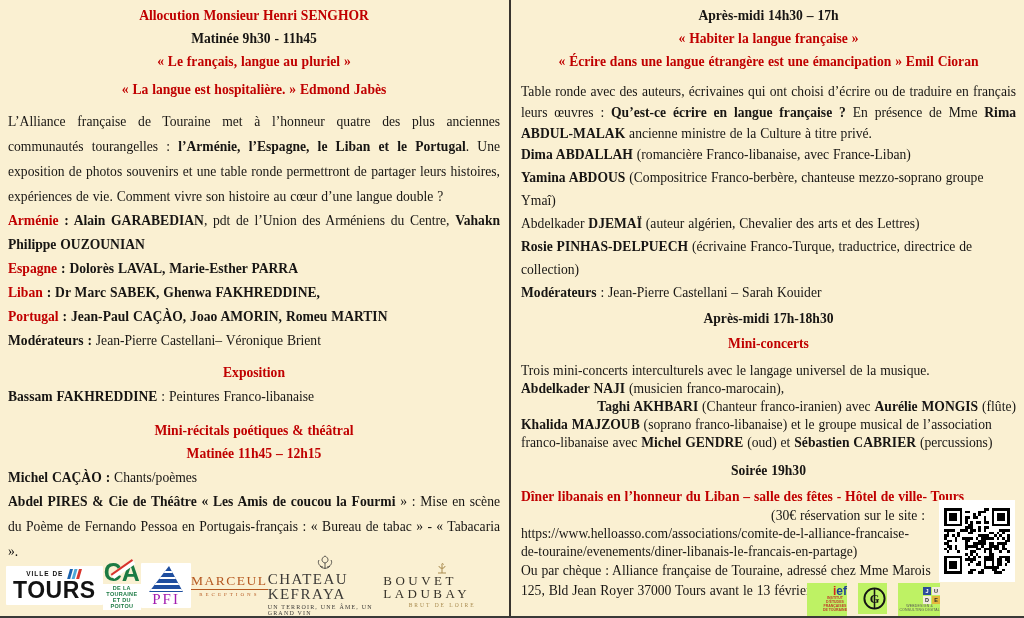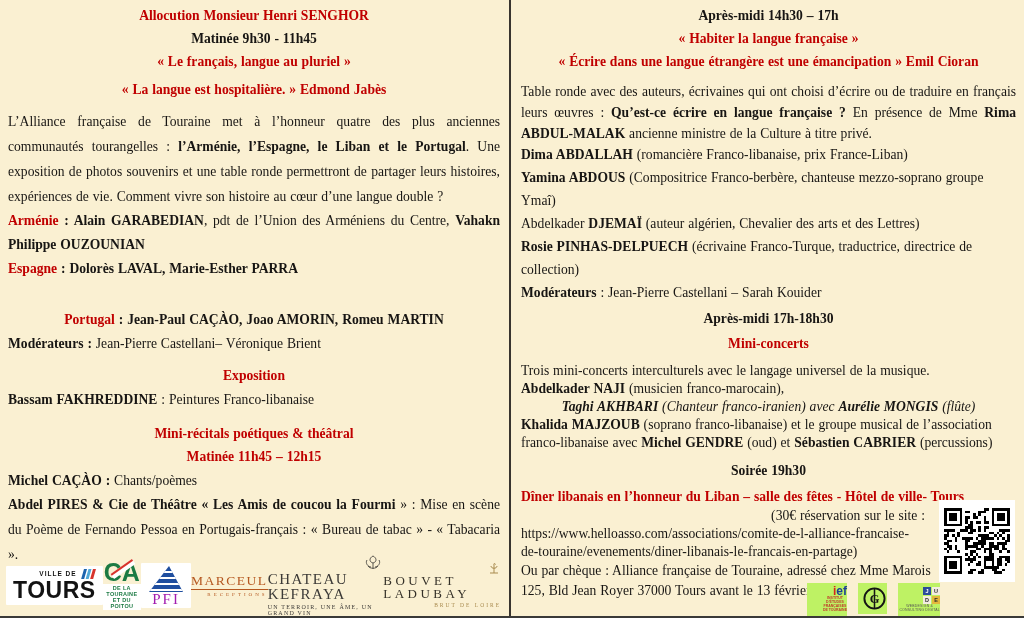--- a/index.html
+++ b/index.html
@@ -30,21 +30,21 @@
   }
   .tline:last-child{margin-bottom:0;}
   .b{font-weight:bold;}
   .i{}
   .red{color:#C00000;}
   
   .logo-strip{
     position:absolute;left:6px;right:8px;bottom:3px;height:56px;
     display:flex;align-items:center;justify-content:space-between;
   }
-  .logo{display:flex;flex-direction:column;align-items:flex-end;justify-content:center;}
+  .logo{display:flex;flex-direction:column;align-items:center;justify-content:center;}
   .whitebox{background:#fff;border-radius:1px;}
   
   .tours{padding:3px 7px 4px 7px;}
   .tours-top{display:flex;align-items:center;gap:3px;}
   .tours-pre{font-family:"Liberation Sans",sans-serif;font-size:6.5px;font-weight:bold;letter-spacing:1px;color:#111;}
   .tours-big{font-family:"Liberation Sans",sans-serif;font-size:23px;font-weight:900;letter-spacing:0.5px;color:#121212;line-height:22px;}
   
   .ca{align-items:center;}
   .ca-mark{position:relative;font-family:"Liberation Sans",sans-serif;font-weight:800;font-size:25px;line-height:24px;color:#1B7A43;}
   .ca-slash{position:absolute;left:6px;top:6px;width:26px;height:4px;background:#fff;border-top:2.5px solid #D8342C;transform:rotate(-35deg);}
@@ -91,21 +91,22 @@
 
   <div class="col col-left">
     <div>
         <p class="tline" style="text-align: center; line-height: 21px;"><span class="b red">Allocution Monsieur Henri SENGHOR</span></p>
         <p class="tline" style="text-align: center; line-height: 21px; margin-top: 2px;"><span class="b">Matinée 9h30 - 11h45</span></p>
         <p class="tline" style="text-align: center; line-height: 21px; margin-top: 2px;"><span class="b red">« Le français, langue au pluriel »</span></p>
         <p class="tline" style="text-align: center; line-height: 21px; margin-top: 7px;"><span class="b i red">« La langue est hospitalière. » </span><span class="b red">Edmond Jabès</span></p>
         <p class="tline" style="text-align: justify; line-height: 25px; margin-top: 9px;"><span>L’Alliance française de Touraine met à l’honneur quatre des plus anciennes communautés tourangelles :  </span><span class="b">l’Arménie, l’Espagne, le Liban et le Portugal</span><span>. Une exposition de photos souvenirs et une table ronde permettront de partager leurs histoires, expériences de vie. Comment vivre son histoire au cœur d’une langue double ?</span></p>
         <p class="tline" style="text-align: justify; line-height: 24px;"><span class="b red">Arménie</span><span class="b"> : </span><span class="b">Alain GARABEDIAN</span><span>, pdt de l’Union des Arméniens du Centre, </span><span class="b">Vahakn Philippe OUZOUNIAN</span></p>
         <p class="tline" style="text-align: left; line-height: 24px;"><span class="b red">Espagne</span><span class="b"> : Dolorès LAVAL, Marie-Esther PARRA</span></p>
-        <p class="tline" style="text-align: center; line-height: 24px; margin-top: 27px;"><span class="b red">Portugal</span><span class="b"> : Jean-Paul CAÇÀO, Joao AMORIN, Romeu MARTIN</span></p>
+        <p class="tline" style="text-align: left; line-height: 24px;"><span class="b red">Liban</span><span class="b"> : Dr Marc SABEK, Ghenwa FAKHREDDINE,</span></p>
+        <p class="tline" style="text-align: left; line-height: 24px;"><span class="b red">Portugal</span><span class="b"> : Jean-Paul CAÇÀO, Joao AMORIN, Romeu MARTIN</span></p>
         <p class="tline" style="text-align: left; line-height: 24px;"><span class="b">Modérateurs :</span><span> Jean-Pierre Castellani– Véronique Brient</span></p>
         <p class="tline" style="text-align: center; line-height: 22px; margin-top: 9px;"><span class="b red">Exposition</span></p>
         <p class="tline" style="text-align: left; line-height: 24px; margin-top: 1px;"><span class="b">Bassam FAKHREDDINE</span><span> : Peintures Franco-libanaise</span></p>
         <p class="tline" style="text-align: center; line-height: 22px; margin-top: 11px;"><span class="b red">Mini-récitals poétiques &amp; théâtral</span></p>
         <p class="tline" style="text-align: center; line-height: 22px; margin-top: 1px;"><span class="b red">Matinée 11h45 – 12h15</span></p>
         <p class="tline" style="text-align: left; line-height: 23px; margin-top: 1px;"><span class="b">Michel CAÇÀO :</span><span> Chants/poèmes</span></p>
         <p class="tline" style="text-align: justify; line-height: 25px;"><span class="b">Abdel PIRES &amp; Cie de Théâtre « Les Amis de coucou la Fourmi</span><span> » : Mise en scène du Poème de Fernando Pessoa en Portugais-français : « Bureau de tabac » - « Tabacaria ».</span></p>
       </div>
 
     <div class="logo-strip">
@@ -177,30 +178,30 @@
   </div>
 
   <div class="divider"></div>
 
   <div class="col col-right">
     <div>
         <p class="tline" style="text-align: center; line-height: 21px;"><span class="b">Après-midi 14h30 – 17h</span></p>
         <p class="tline" style="text-align: center; line-height: 21px; margin-top: 2px;"><span class="b red">« Habiter la langue française »</span></p>
         <p class="tline" style="text-align: center; line-height: 21px; margin-top: 2px;"><span class="b i red">« Écrire dans une langue étrangère est une émancipation » </span><span class="b red">Emil Cioran</span></p>
         <p class="tline" style="text-align: justify; line-height: 21px; margin-top: 9px;"><span>Table ronde avec des auteurs, écrivaines qui ont choisi d’écrire ou de traduire en français leurs œuvres : </span><span class="b">Qu’est-ce écrire en langue française ?</span><span> En présence de Mme </span><span class="b">Rima ABDUL-MALAK</span><span> ancienne ministre de la Culture à titre privé.</span></p>
-        <p class="tline" style="text-align: left; line-height: 22px;"><span class="b">Dima ABDALLAH</span><span> (romancière Franco-libanaise, prix France-Liban)</span></p>
+        <p class="tline" style="text-align: left; line-height: 22px;"><span class="b">Dima ABDALLAH</span><span> (romancière Franco-libanaise, avec France-Liban)</span></p>
         <p class="tline" style="text-align: left; line-height: 23px;"><span class="b">Yamina ABDOUS</span><span> (Compositrice Franco-berbère, chanteuse mezzo-soprano groupe Ymaî)</span></p>
         <p class="tline" style="text-align: left; line-height: 23px;"><span>Abdelkader </span><span class="b">DJEMAÏ</span><span> (auteur algérien, Chevalier des arts et des Lettres)</span></p>
         <p class="tline" style="text-align: left; line-height: 23px;"><span class="b">Rosie PINHAS-DELPUECH</span><span> (écrivaine Franco-Turque, traductrice, directrice de collection)</span></p>
         <p class="tline" style="text-align: left; line-height: 23px;"><span class="b">Modérateurs</span><span> : Jean-Pierre Castellani – Sarah Kouider</span></p>
         <p class="tline" style="text-align: center; line-height: 22px; margin-top: 4px;"><span class="b">Après-midi 17h-18h30</span></p>
         <p class="tline" style="text-align: center; line-height: 22px; margin-top: 3px;"><span class="b red">Mini-concerts</span></p>
         <p class="tline" style="text-align: left; line-height: 18px; margin-top: 7px;"><span>Trois mini-concerts interculturels avec le langage universel de la musique.</span></p>
         <p class="tline" style="text-align: left; line-height: 18px;"><span class="b">Abdelkader NAJI</span><span> (musicien franco-marocain),</span></p>
-        <p class="tline" style="text-align: center; line-height: 18px; font-style: italic;"><span class="b">Taghi AKHBARI</span><span> (Chanteur franco-iranien) avec </span><span class="b">Aurélie MONGIS</span><span> (flûte)</span></p>
+        <p class="tline" style="text-align: right; line-height: 18px;"><span class="b">Taghi AKHBARI</span><span> (Chanteur franco-iranien) avec </span><span class="b">Aurélie MONGIS</span><span> (flûte)</span></p>
         <p class="tline" style="text-align: left; line-height: 18px;"><span class="b">Khalida MAJZOUB</span><span> (soprano franco-libanaise) et le groupe musical de l’association franco-libanaise avec </span><span class="b">Michel GENDRE</span><span> (oud) et </span><span class="b">Sébastien CABRIER</span><span> (percussions)</span></p>
         <p class="tline" style="text-align: center; line-height: 22px; margin-top: 8px;"><span class="b">Soirée 19h30</span></p>
         <p class="tline" style="text-align: left; line-height: 20px; margin-top: 5px;"><span class="b red">Dîner libanais en l’honneur du Liban – salle des fêtes - Hôtel de ville- Tours</span></p>
         <p class="tline" style="text-align: right; line-height: 18px; max-width: 404px;"><span> (30€ réservation sur le site :</span></p>
         <p class="tline" style="text-align: left; line-height: 18px; max-width: 404px;"><span>https://www.helloasso.com/associations/comite-de-l-alliance-francaise-de-touraine/evenements/diner-libanais-le-francais-en-partage)</span></p>
         <p class="tline" style="text-align: left; line-height: 20px; max-width: 420px;"><span>Ou par chèque : </span><span class="i">Alliance française de Touraine,</span><span> adressé chez Mme Marois 125, Bld Jean Royer 37000 Tours avant le 13 février</span></p>
       </div>
 
     <div class="qr-box">
       <svg width="66" height="66" viewBox="0 0 25 25" shape-rendering="crispEdges">

